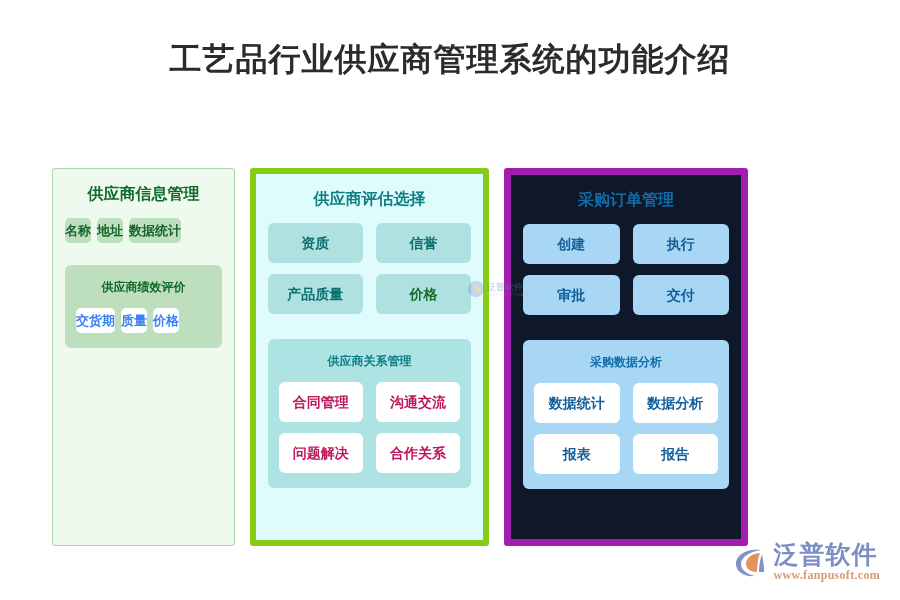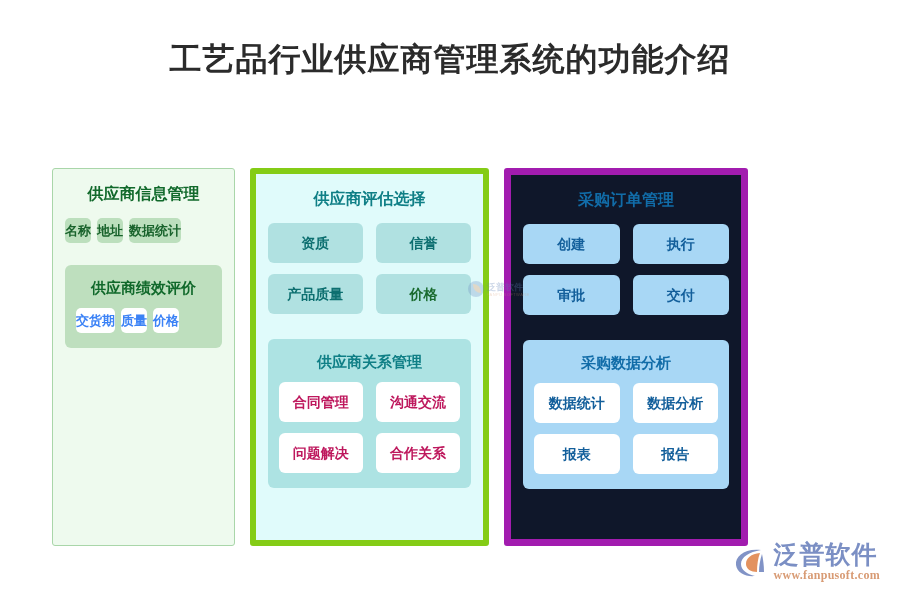--- a/index.html
+++ b/index.html
@@ -108,21 +108,21 @@
     border-radius: 6px;
     padding: 12px 11px 15px 11px;
     box-sizing: border-box;
   }
   .sub-green { background: #bedfbe; }
   .sub-teal  { background: #ade3e3; }
   .sub-blue  { background: #a8d7f5; }
 
   .sub-head {
     text-align: center;
-    font-size: 15px;
+    font-size: 12px;
     font-weight: bold;
     line-height: 21px;
     margin-bottom: 10px;
   }
   .sub-green .sub-head { color: #11692b; }
   .sub-teal  .sub-head { color: #0f7f86; }
   .sub-blue  .sub-head { color: #116ca8; }
 
   
   .box-grid {

